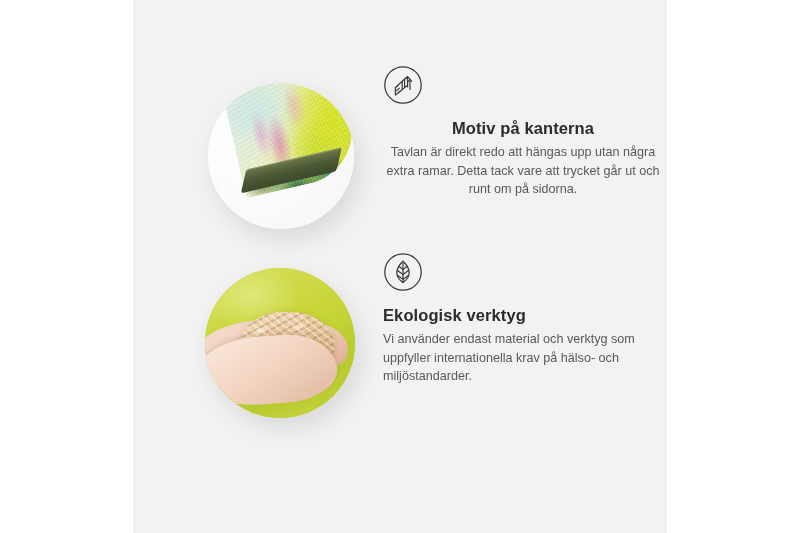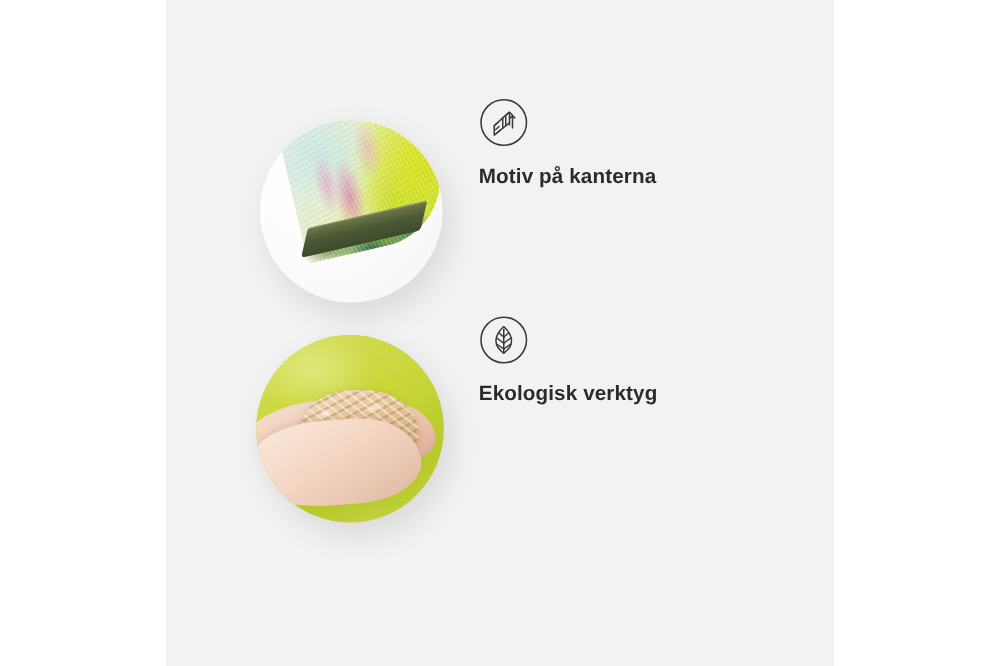--- a/index.html
+++ b/index.html
@@ -31,21 +31,21 @@
     height: 533px;
     background: #f2f2f2;
   }
 
   
   .feature {
     position: absolute;
     left: 0;
     width: 534px;
   }
-  .feature-1 { top: 78px; height: 175px; }
+  .feature-1 { top: 65px; height: 175px; text-align: center; }
   .feature-2 { top: 252px; height: 175px; }
 
   
   .media {
     position: absolute;
     border-radius: 50%;
     overflow: hidden;
     box-shadow: 6px 10px 22px rgba(120,120,120,0.20);
   }
   .media-1 {
@@ -244,20 +244,21 @@
             <path d="M19.2 16.3 L24.0 12.0"></path>
             <path d="M19.2 24.6 L24.2 20.5"></path>
             <path d="M21.6 14.1 L21.6 22.3"></path>
             <path d="M24.6 21.9 L24.6 11.8 L22.6 13.6"></path>
             <path d="M24.6 11.8 L26.6 13.6"></path>
             <path d="M27.0 24.4 L27.0 14.6"></path>
             <path d="M25.2 16.3 L27.0 14.5 L28.8 16.3"></path>
           </g>
         </svg>
         <h2 class="feature-title">Motiv på kanterna</h2>
+        <p class="feature-body">Tavlan är direkt redo att hängas upp utan några extra ramar. Detta tack vare att trycket går ut och runt om på sidorna.</p>
       </div>
 
     </section>
 
     <section class="feature feature-2">
 
       <div class="media media-2">
         <div class="eco-disc">
           <div class="palm-back"></div>
           <div class="fingers"></div>
@@ -274,18 +275,19 @@
             <path d="M20 11.4 L20 30.6"></path>
             <path d="M20 17.6 L16.0 14.2"></path>
             <path d="M20 17.6 L24.0 14.2"></path>
             <path d="M20 22.6 L14.6 18.6"></path>
             <path d="M20 22.6 L25.4 18.6"></path>
             <path d="M20 27.2 L14.6 23.4"></path>
             <path d="M20 27.2 L25.4 23.4"></path>
           </g>
         </svg>
         <h2 class="feature-title">Ekologisk verktyg</h2>
+        <p class="feature-body">Vi använder endast material och verktyg som uppfyller internationella krav på hälso- och miljöstandarder.</p>
       </div>
 
     </section>
 
   </div>
 </div>
 
 </body></html>

